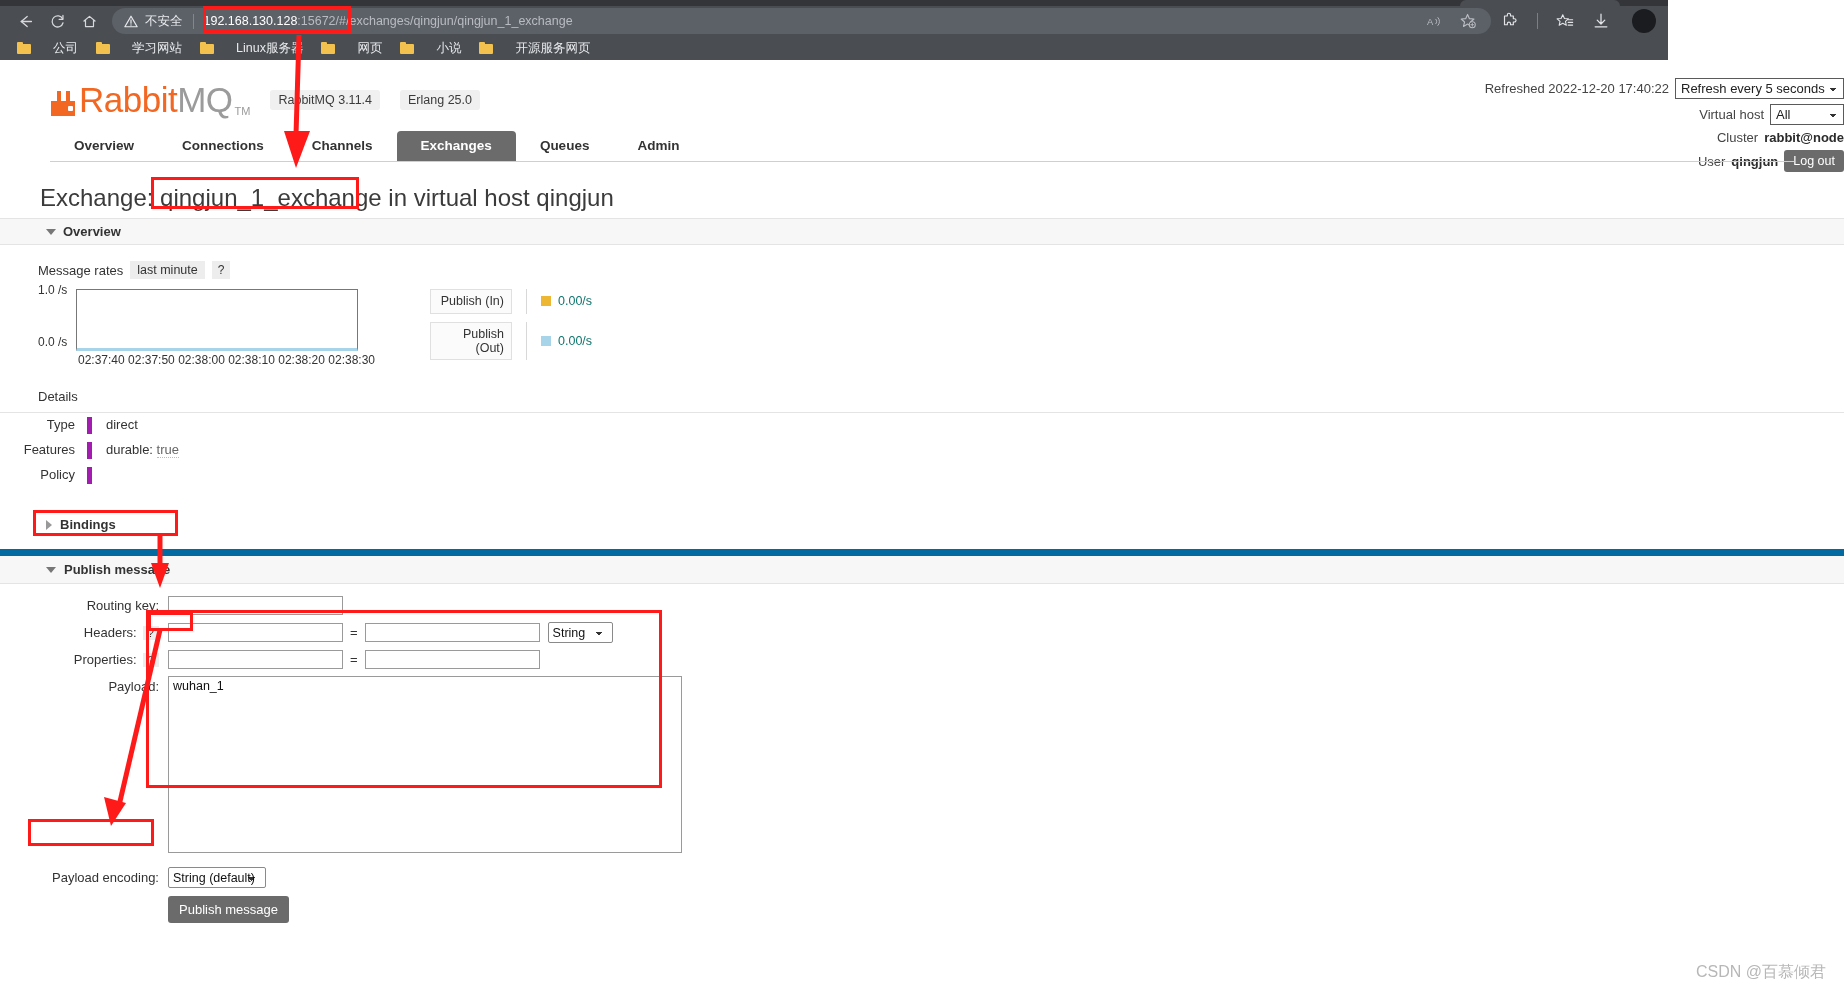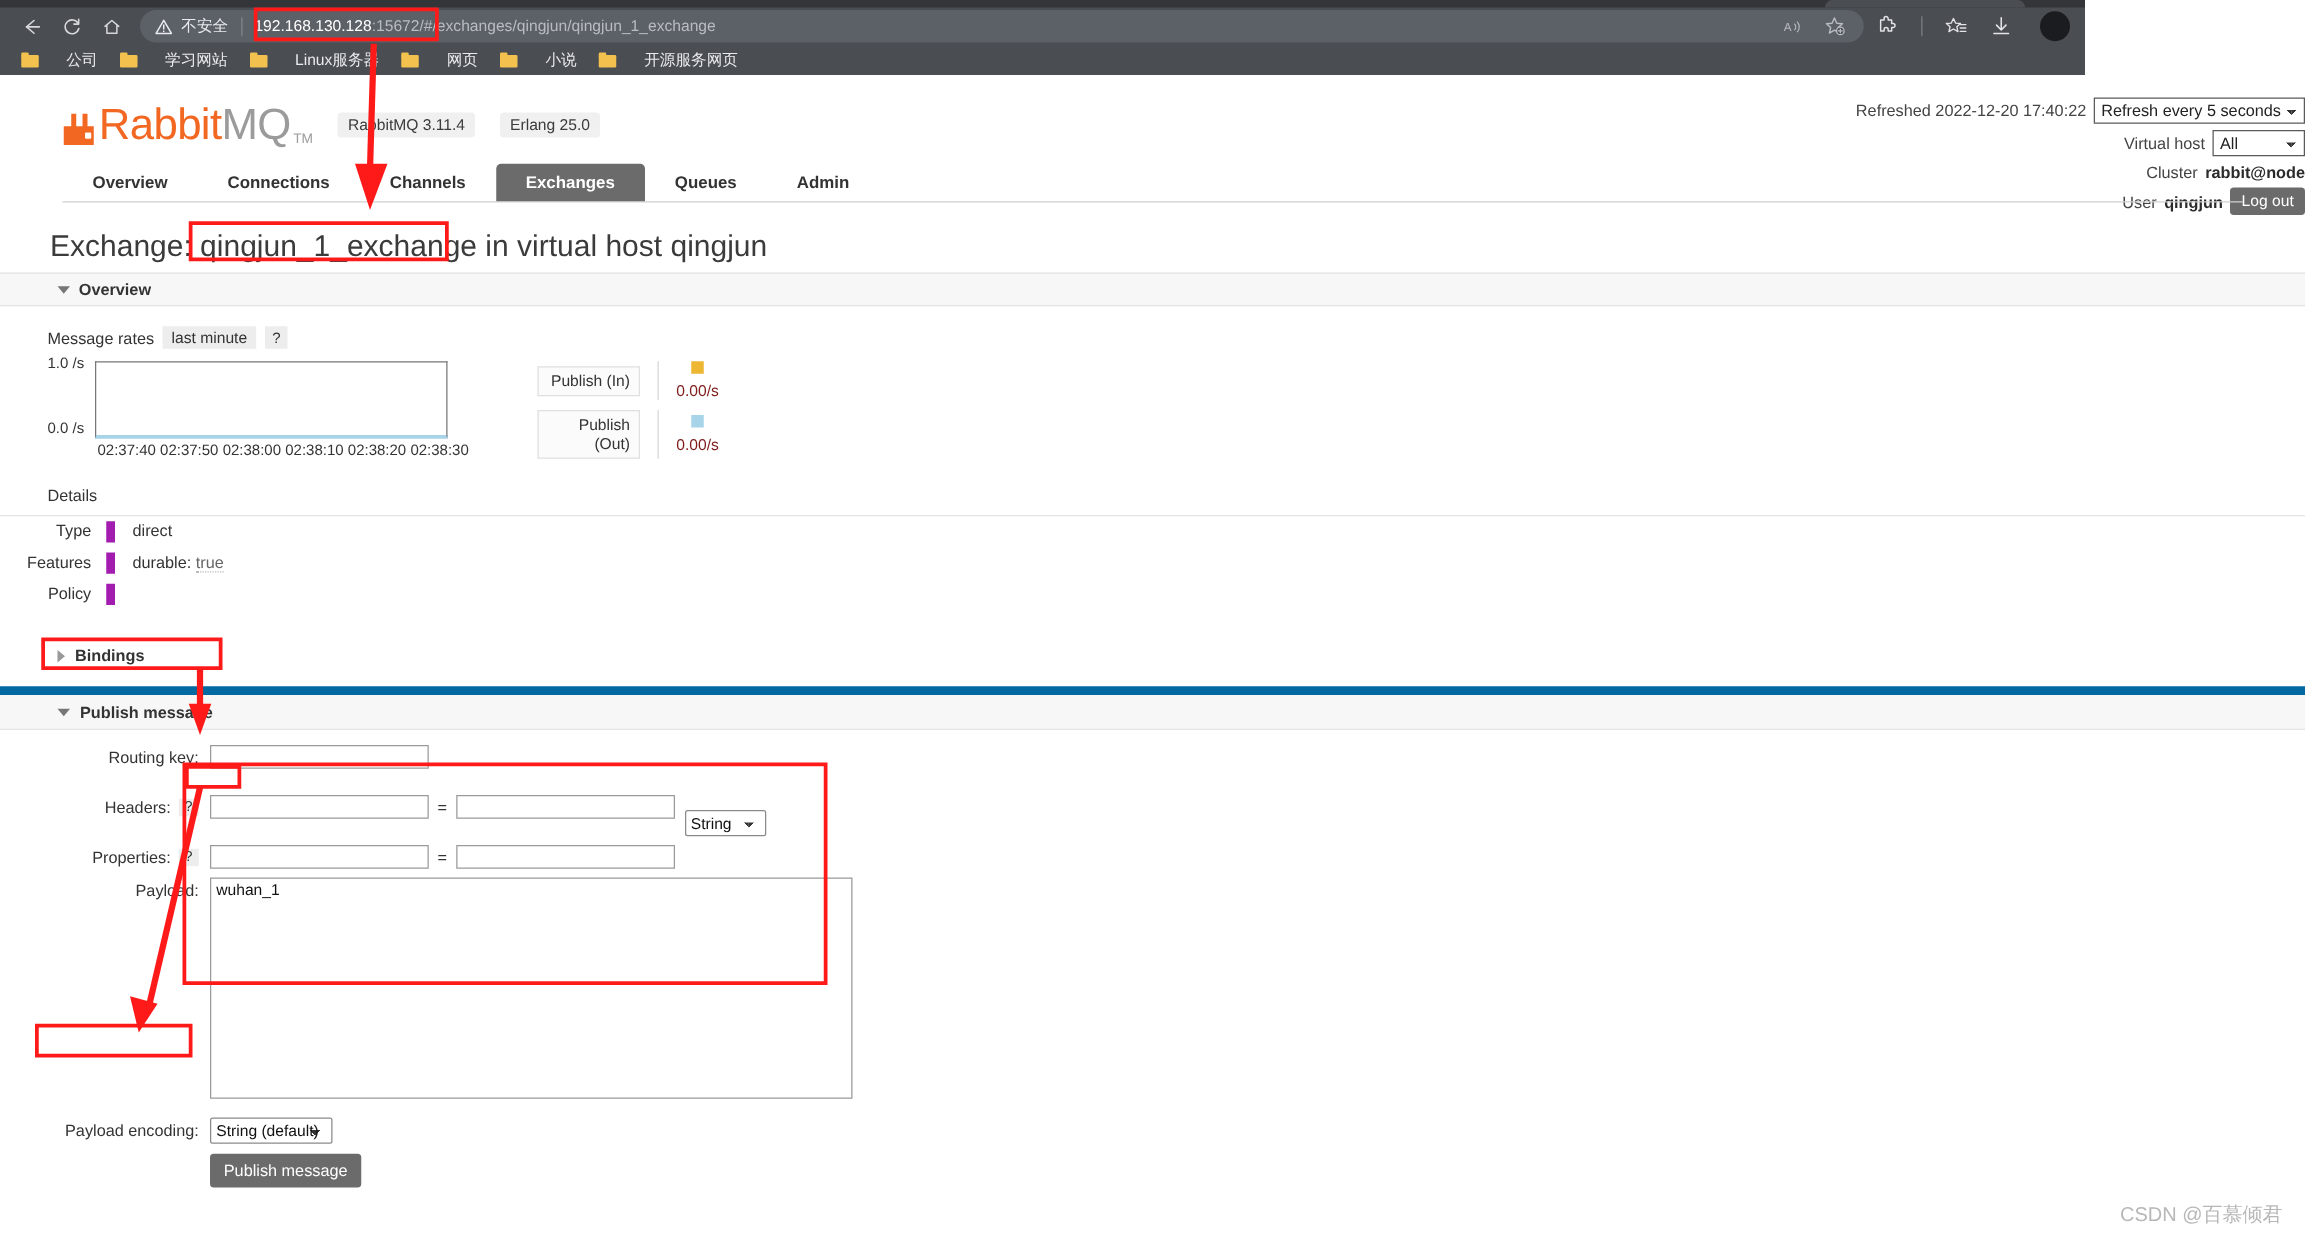--- a/index.html
+++ b/index.html
@@ -149,29 +149,29 @@
     margin-left:40px; margin-top:2px; font-size:12px; color:#333; white-space:nowrap;
     letter-spacing:0px;
   }
   .legend-col { margin-left:22px; display:flex; flex-direction:column; gap:8px; }
   .legend-row { display:flex; align-items:center; }
   .leg-btn {
     background:#fbfbfb; border:1px solid #e0e0e0; font-size:12.5px; color:#333;
     width:82px; text-align:right; padding:4px 7px; line-height:1.15;
   }
   .leg-divider { width:1px; align-self:stretch; background:#d8d8d8; margin:0 14px; }
-  .leg-val { display:flex; align-items:center; gap:7px; font-size:12.5px; color:#7f1d1d;flex-direction:column; }
+  .leg-val { display:flex; align-items:center; gap:7px; font-size:12.5px; color:#0f766e; }
   .swatch { width:10px; height:10px; display:inline-block; }
 
   .details-label { margin:22px 0 0 38px; font-size:13px; color:#333; }
   .details-table { margin:8px 0 0 0; border-top:1px solid #e4e4e4; }
   .dt-row { display:flex; align-items:flex-start; padding:4px 0; }
   .dt-key {
     width:92px; text-align:right; font-size:13px; color:#333;
-    padding-right:12px; border-right:7px solid #a21caf; min-height:17px;
+    padding-right:12px; border-right:5px solid #a21caf; min-height:17px;
   }
   .dt-val { padding-left:14px; font-size:13px; color:#333; }
   .dt-val .k { color:#333; }
   .dt-val .v { color:#666; border-bottom:1px dotted #bbb; }
 
   .sub-bar {
     margin-top:10px; background:#f7f7f7; border-top:7px solid #0369a1;
     border-bottom:1px solid #e4e4e4; padding:6px 0 6px 46px;
     font-size:13px; font-weight:bold; color:#333;
     display:flex; align-items:center; gap:8px;
@@ -195,21 +195,20 @@
   .sel-string {
     border:1px solid #8a8a8a; height:21px; width:65px; font-size:12.5px;
     font-family:"Liberation Sans", sans-serif; background:#fff; color:#111;
     appearance:none; -webkit-appearance:none; padding:0 4px; border-radius:2px;
     background-image:
       linear-gradient(45deg, transparent 50%, #333 50%),
       linear-gradient(135deg, #333 50%, transparent 50%);
     background-position: calc(100% - 13px) 9px, calc(100% - 9px) 9px;
     background-size: 4px 4px, 4px 4px;
     background-repeat:no-repeat;
-    margin-top:26px;
   }
   .payload-wrap { position:relative; }
   .payload {
     width:514px; height:177px; border:1px solid #9a9a9a;
     font-family:"Liberation Sans", sans-serif; font-size:12.5px;
     padding:2px 4px; color:#111; resize:none; background:#fff;
   }
   .enc-sel {
     border:1px solid #8a8a8a; height:21px; width:98px; font-size:12.5px;
     font-family:"Liberation Sans", sans-serif; background:#fff; color:#111;

